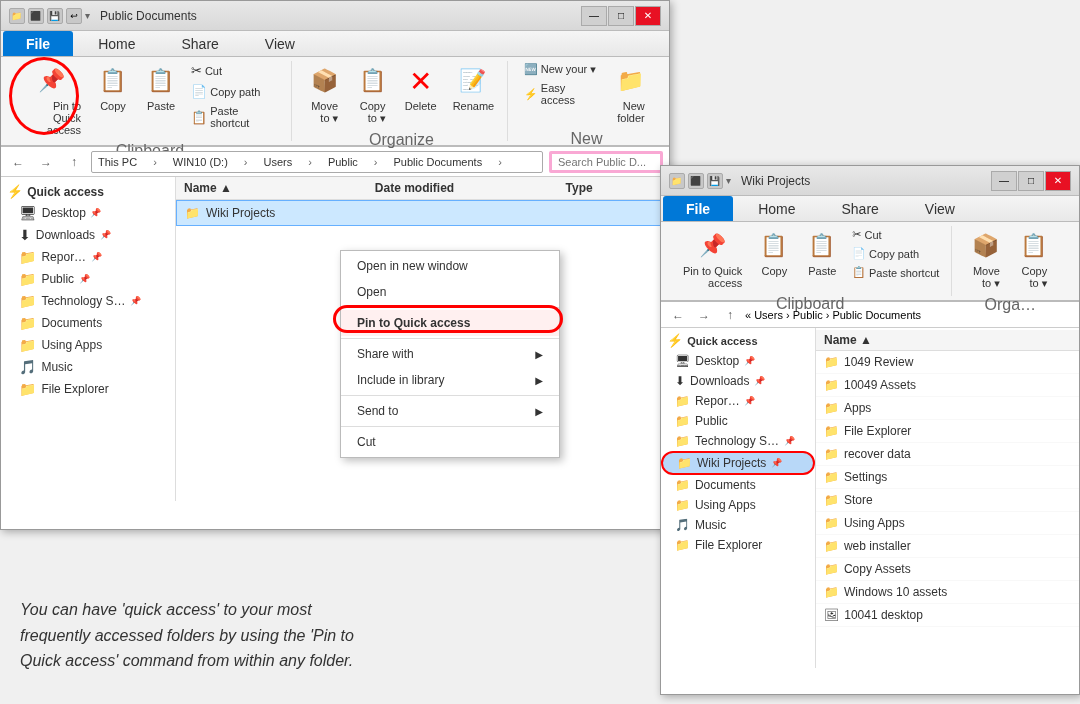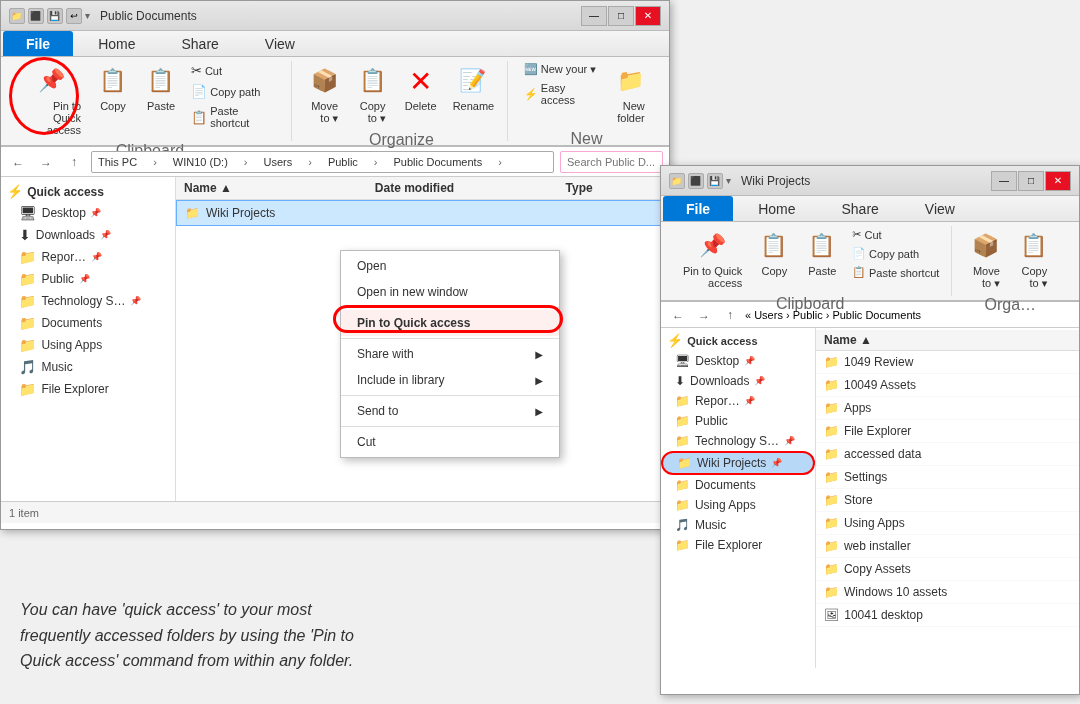--- a/index.html
+++ b/index.html
@@ -179,22 +179,22 @@
       border: 1px solid #aaa;
       border-radius: 2px;
       display: flex; align-items: center;
       padding: 0 6px;
       font-size: 11px;
       color: #333;
       gap: 16px;
     }
     .addr-sep { color: #666; }
     .search-box {
-      width: 103px; height: 22px;
-      border: 1px solid #f9a8d4;
+      width: 114px; height: 22px;
+      border: 3px solid #f9a8d4;
       border-radius: 2px;
       padding: 0 6px;
       font-size: 11px;
     }
 
     
     .content-area {
       display: flex;
       height: calc(530px - 30px - 26px - 90px - 30px - 30px);
     }
@@ -563,31 +563,28 @@
         <span class="col-date">Date modified</span>
         <span class="col-type">Type</span>
       </div>
       <div class="file-row selected">
         <span>📁</span>
         <span>Wiki Projects</span>
       </div>
     </div>
   </div>
 
-  <div class="status-bar">
-    <span>1 item</span>
-  </div>
 </div>
 
 <div class="context-menu">
   <div class="ctx-item">
+    <span>Open in new window</span>
+  </div>
+  <div class="ctx-item">
     <span>Open</span>
-  </div>
-  <div class="ctx-item">
-    <span>Open in new window</span>
   </div>
   <div class="ctx-sep"></div>
   <div class="ctx-item highlighted">
     <span>Pin to Quick access</span>
   </div>
   <div class="ctx-sep"></div>
   <div class="ctx-item">
     <span>Share with</span>
     <span class="ctx-arrow">▶</span>
   </div>
@@ -759,21 +756,21 @@
       <div class="second-file-row">
         <span>📁</span>
         <span>Apps</span>
       </div>
       <div class="second-file-row">
         <span>📁</span>
         <span>File Explorer</span>
       </div>
       <div class="second-file-row">
         <span>📁</span>
-        <span>accessed data</span>
+        <span>recover data</span>
       </div>
       <div class="second-file-row">
         <span>📁</span>
         <span>Settings</span>
       </div>
       <div class="second-file-row">
         <span>📁</span>
         <span>Store</span>
       </div>
       <div class="second-file-row">

